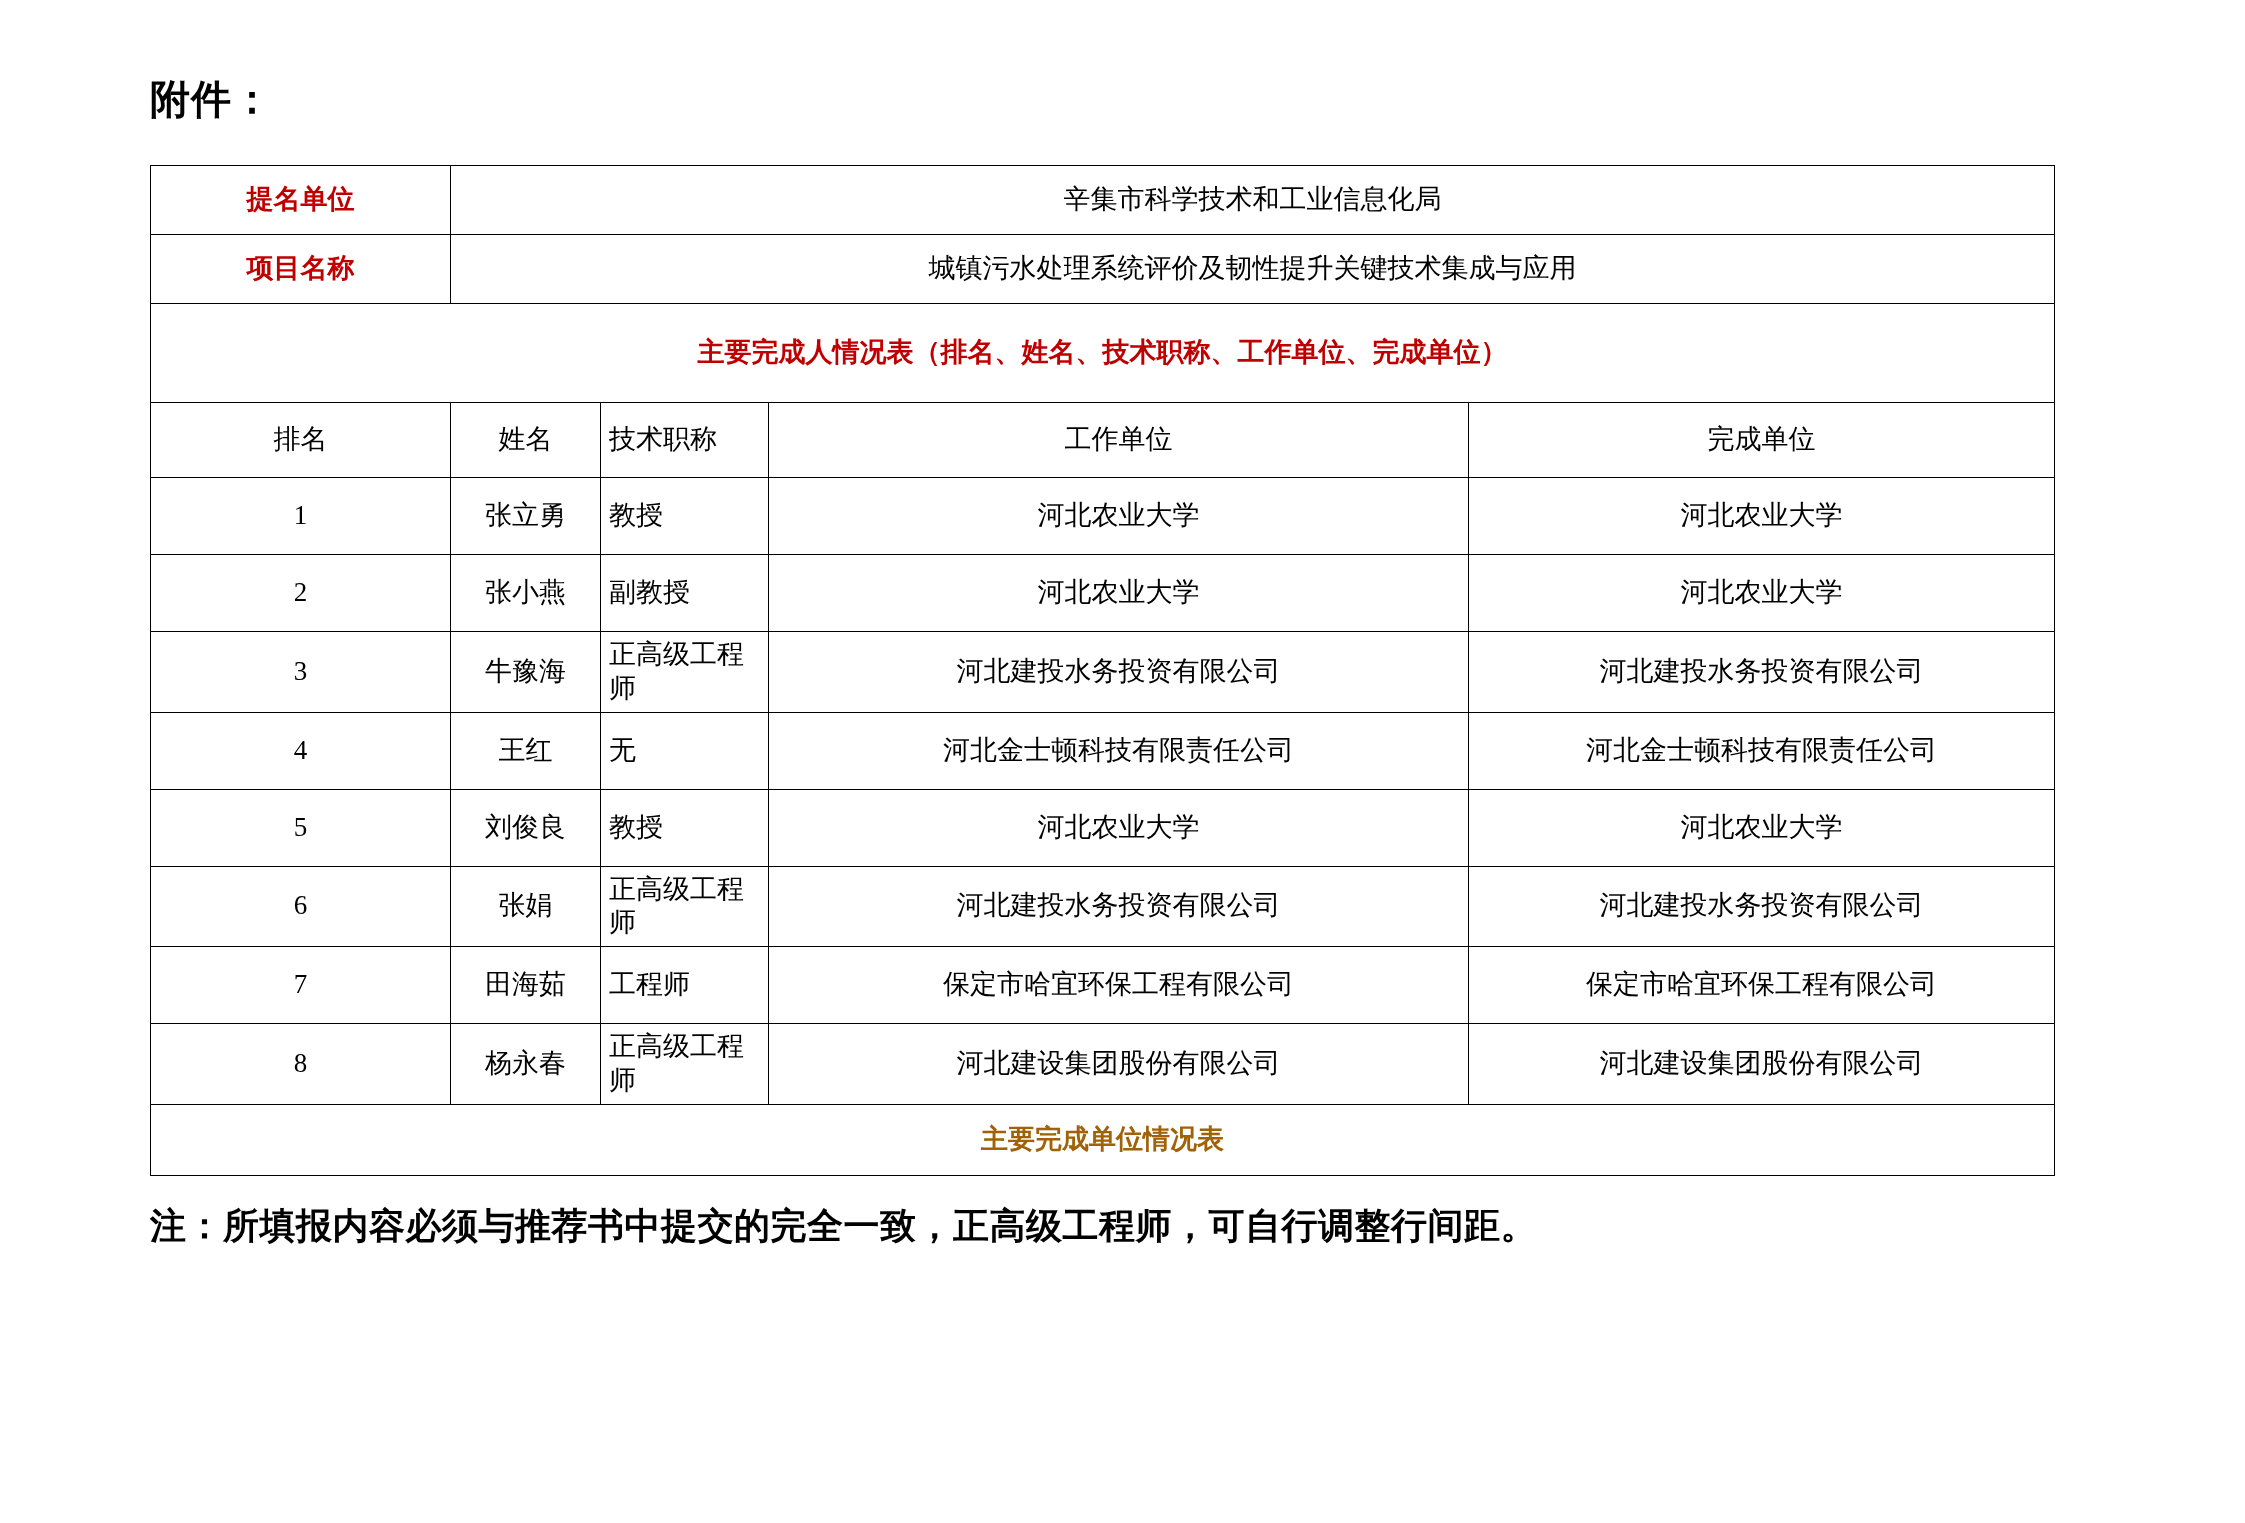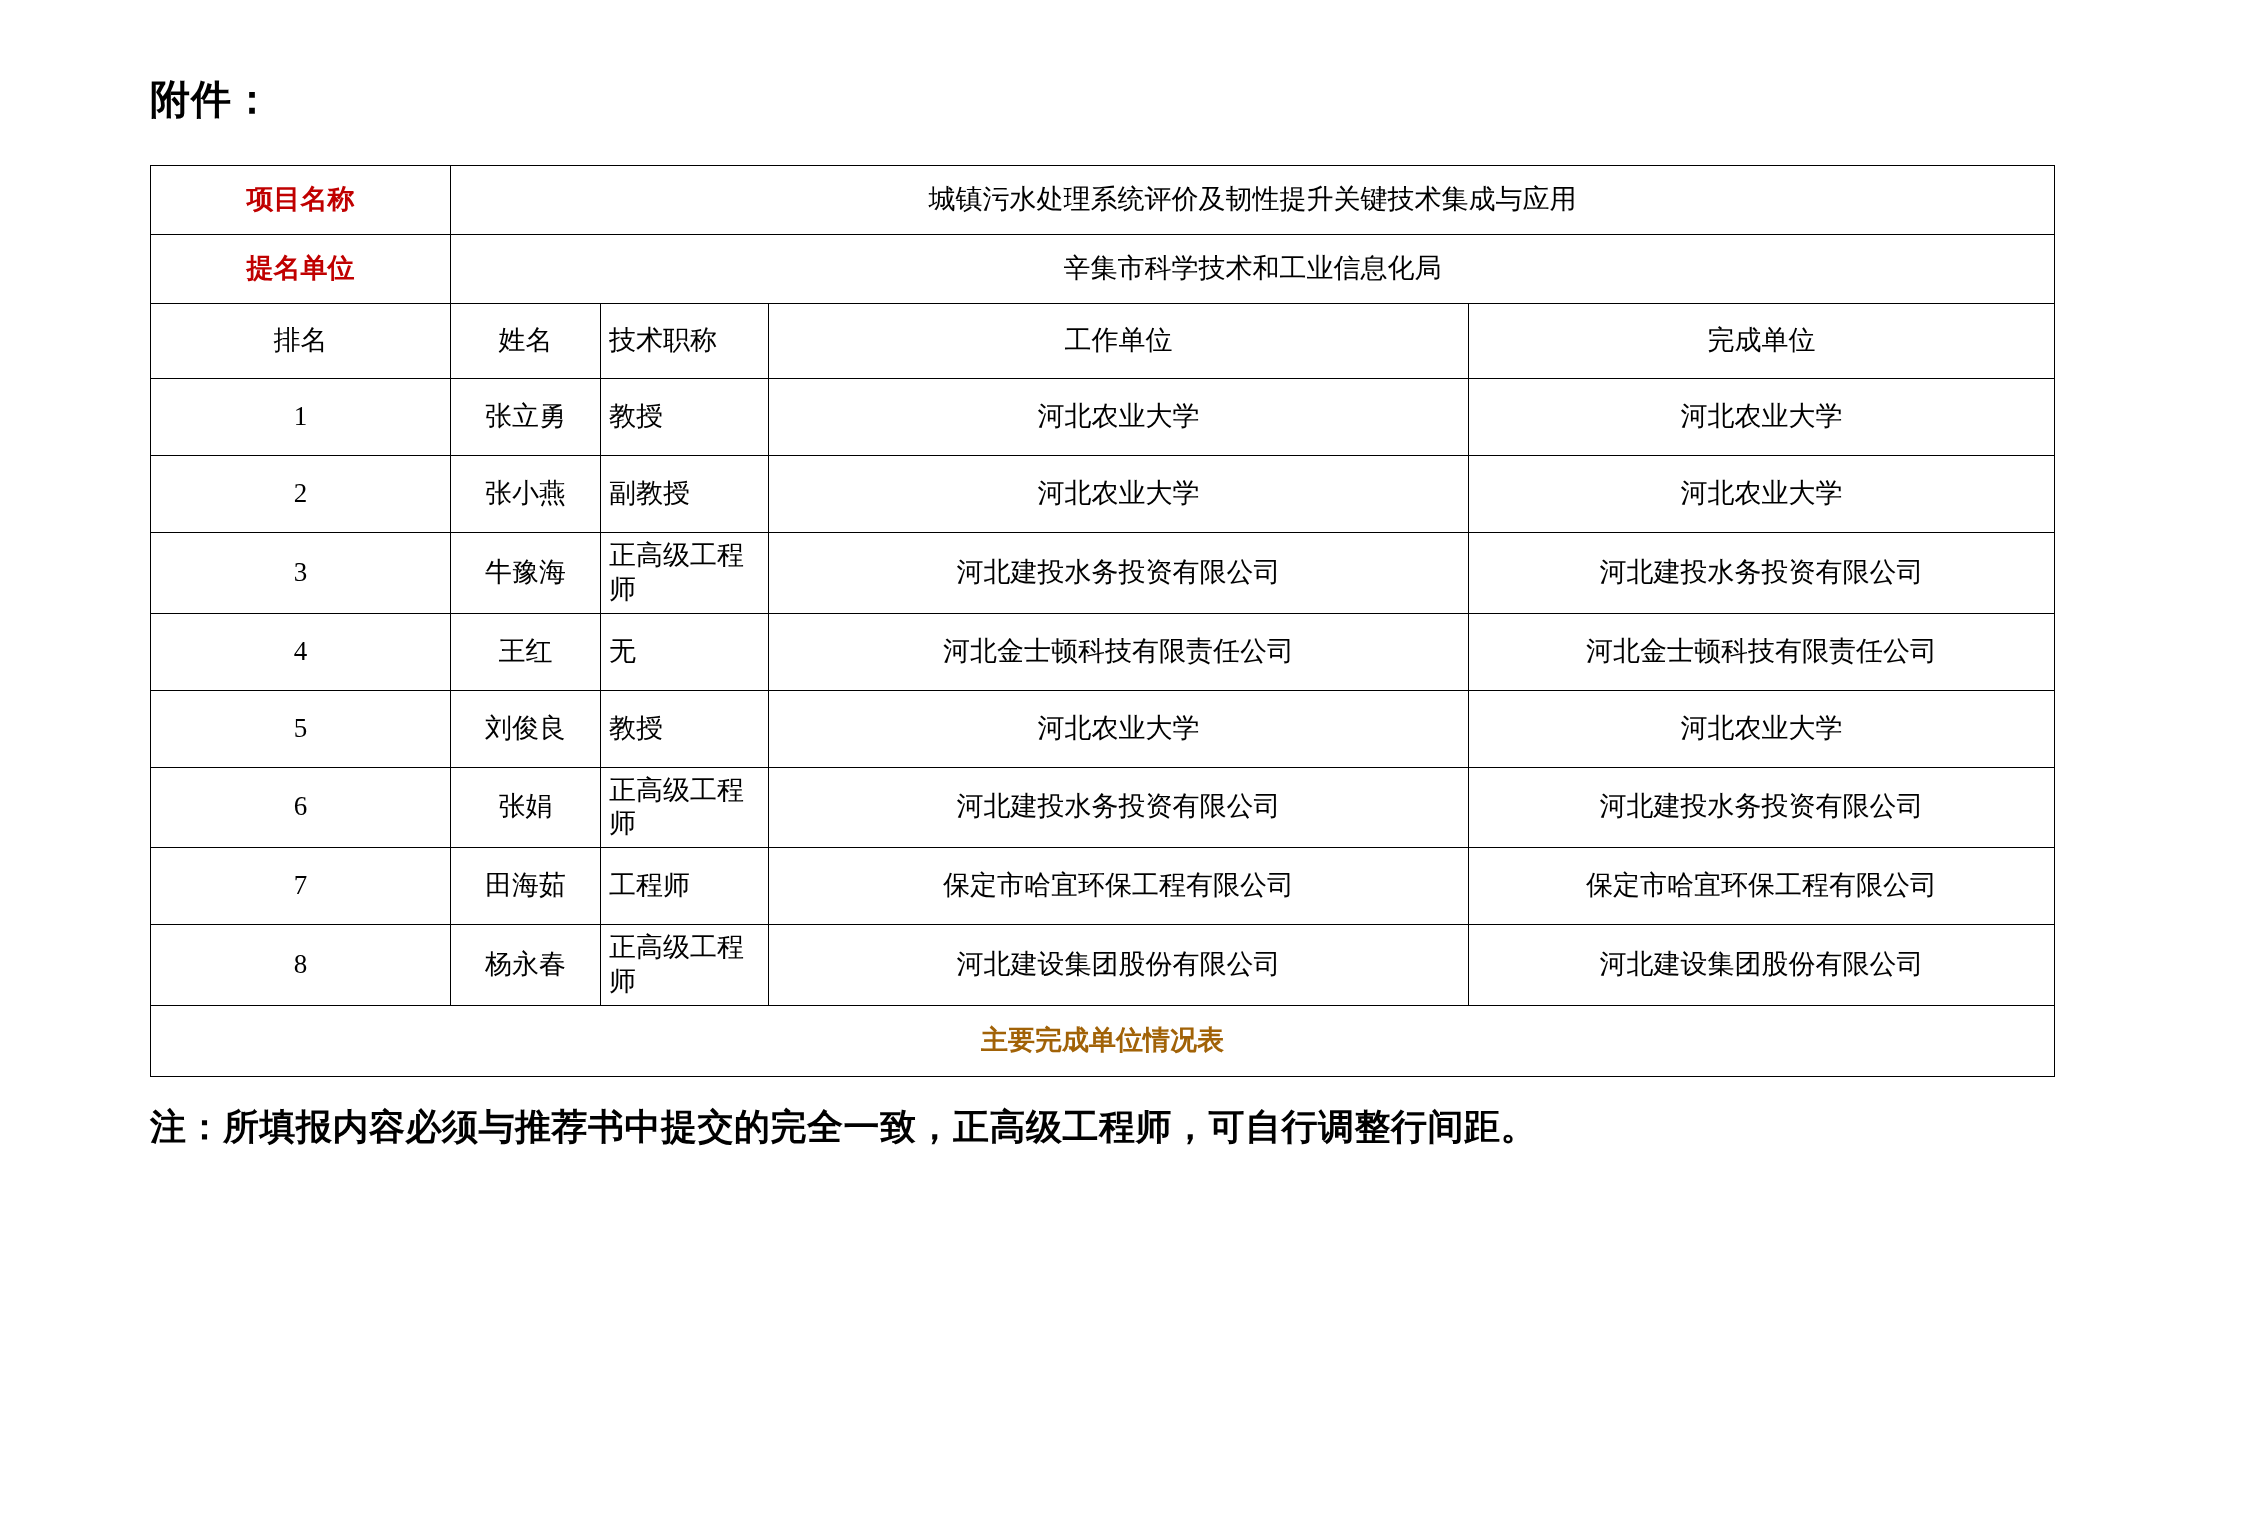--- a/index.html
+++ b/index.html
@@ -108,26 +108,29 @@
   <table class="doc">
     <colgroup>
       <col style="width:300px">
       <col style="width:150px">
       <col style="width:168px">
       <col style="width:700px">
       <col>
     </colgroup>
     <tbody>
       <tr>
+        <td class="lbl">提名单位</td>
+        <td class="val-center" colspan="4">辛集市科学技术和工业信息化局</td>
+      </tr>
+      <tr>
         <td class="lbl">项目名称</td>
         <td class="val-center" colspan="4">城镇污水处理系统评价及韧性提升关键技术集成与应用</td>
       </tr>
       <tr>
-        <td class="lbl">提名单位</td>
-        <td class="val-center" colspan="4">辛集市科学技术和工业信息化局</td>
+        <td class="banner" colspan="5">主要完成人情况表（排名、姓名、技术职称、工作单位、完成单位）</td>
       </tr>
       <tr>
         <td class="hdr cell-rank">排名</td>
         <td class="hdr cell-name">姓名</td>
         <td class="hdr cell-title">技术职称</td>
         <td class="hdr cell-work">工作单位</td>
         <td class="hdr cell-done">完成单位</td>
       </tr>
 
       <tr class="data">

